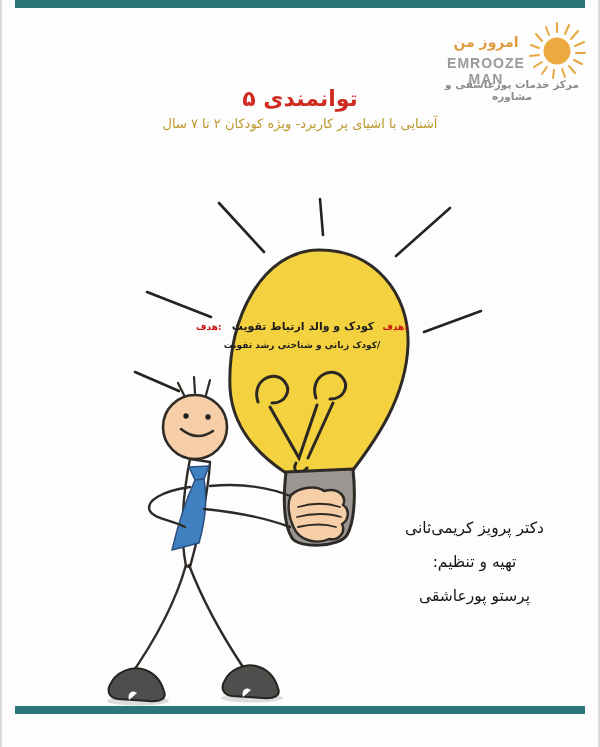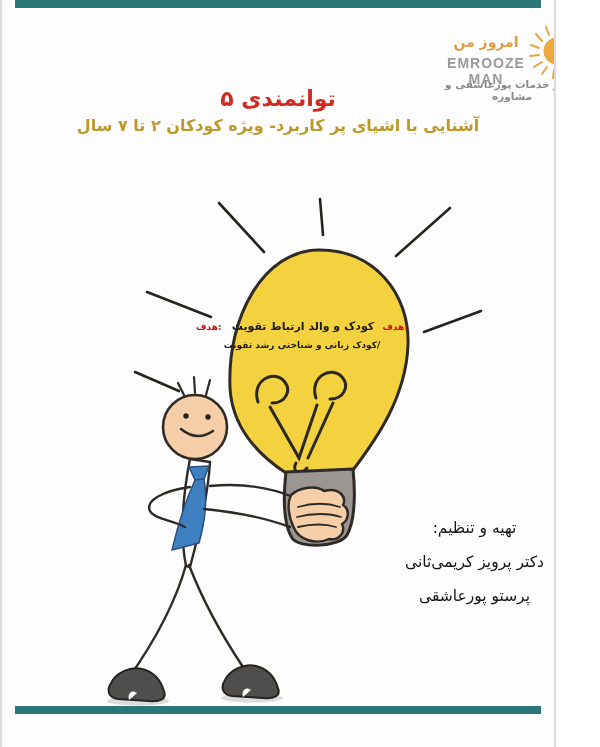--- a/index.html
+++ b/index.html
@@ -1,17 +1,17 @@
 <!DOCTYPE html>
 <html><head>
 <meta charset="utf-8">
 <style>
   html,body{margin:0;padding:0;background:#ffffff;}
   .page{
-    position:relative;width:556px;height:747px;background:#fdfdfd;
+    position:relative;width:600px;height:747px;background:#fdfdfd;
     overflow:hidden;
     font-family:"DejaVu Sans","Liberation Sans",sans-serif;
     border-left:2px solid #d9d9df;border-right:2px solid #d9d9df;
     box-sizing:border-box;
   }
   .bar{position:absolute;left:13px;right:13px;height:8px;}
   .bar.top{top:0;}
   .bar.bottom{top:706px;}
 
   
@@ -30,21 +30,21 @@
     position:absolute;top:56px;left:0px;width:170px;text-align:center;
     font-size:10.5px;font-weight:bold;color:#8a8a8a;direction:rtl;
   }
 
   .title{
     position:absolute;top:74px;left:0;right:0;margin:12px;text-align:center;
     font-size:22px;font-weight:bold;direction:rtl;
   }
   .subtitle{
     position:absolute;top:116px;left:0;right:0;margin:0;text-align:center;
-    font-size:16px;font-weight:bold;direction:rtl;letter-spacing:.3px;
+    font-size:13px;font-weight:normal;direction:rtl;letter-spacing:.3px;
   }
 
   .illustration{position:absolute;top:0;left:0;pointer-events:none;}
 
   
   .goal-line1{
     position:absolute;top:301px;left:194px;width:212px;
     display:flex;justify-content:space-between;align-items:center;
     direction:ltr;font-size:9px;font-weight:bold;line-height:17px;
     white-space:nowrap;
@@ -159,19 +159,19 @@
   </svg>
 
   <div class="goal-line1">
     <span class="goal-red" style="color: rgb(204, 17, 17);">هدف:‎</span>
     <span class="goal-black">تقویت‎ رشد‎ شناختی‎ و‎ زبانی‎ کودک/‎</span>
     <span class="goal-red" style="color: rgb(204, 17, 17);">هدف:‎</span>
   </div>
   <div class="goal-line2">تقویت‎ ارتباط‎ والد‎ و‎ کودک‎</div>
 
   <div class="credits">
+    <div>دکتر پرویز کریمی‌ثانی</div>
     <div>تهیه و تنظیم:</div>
-    <div>دکتر پرویز کریمی‌ثانی</div>
     <div>پرستو پورعاشقی</div>
   </div>
 
   <div class="bar bottom" style="background: rgb(43, 118, 120);"></div>
 </div>
 
 </body></html>

